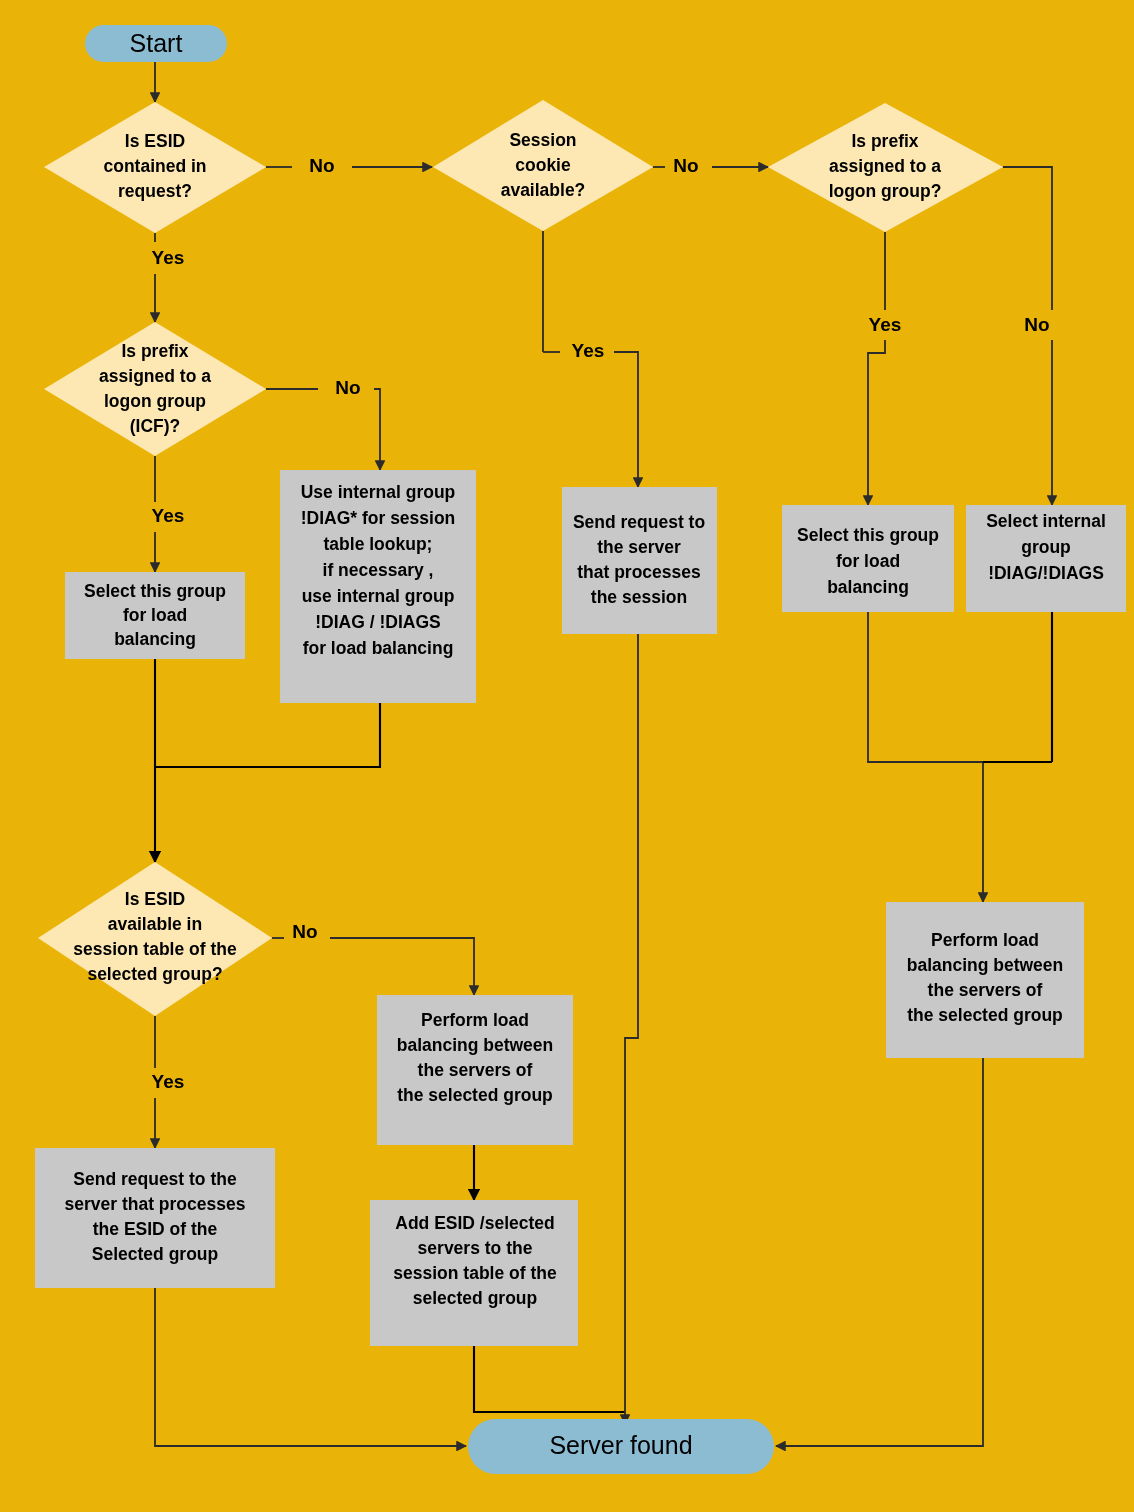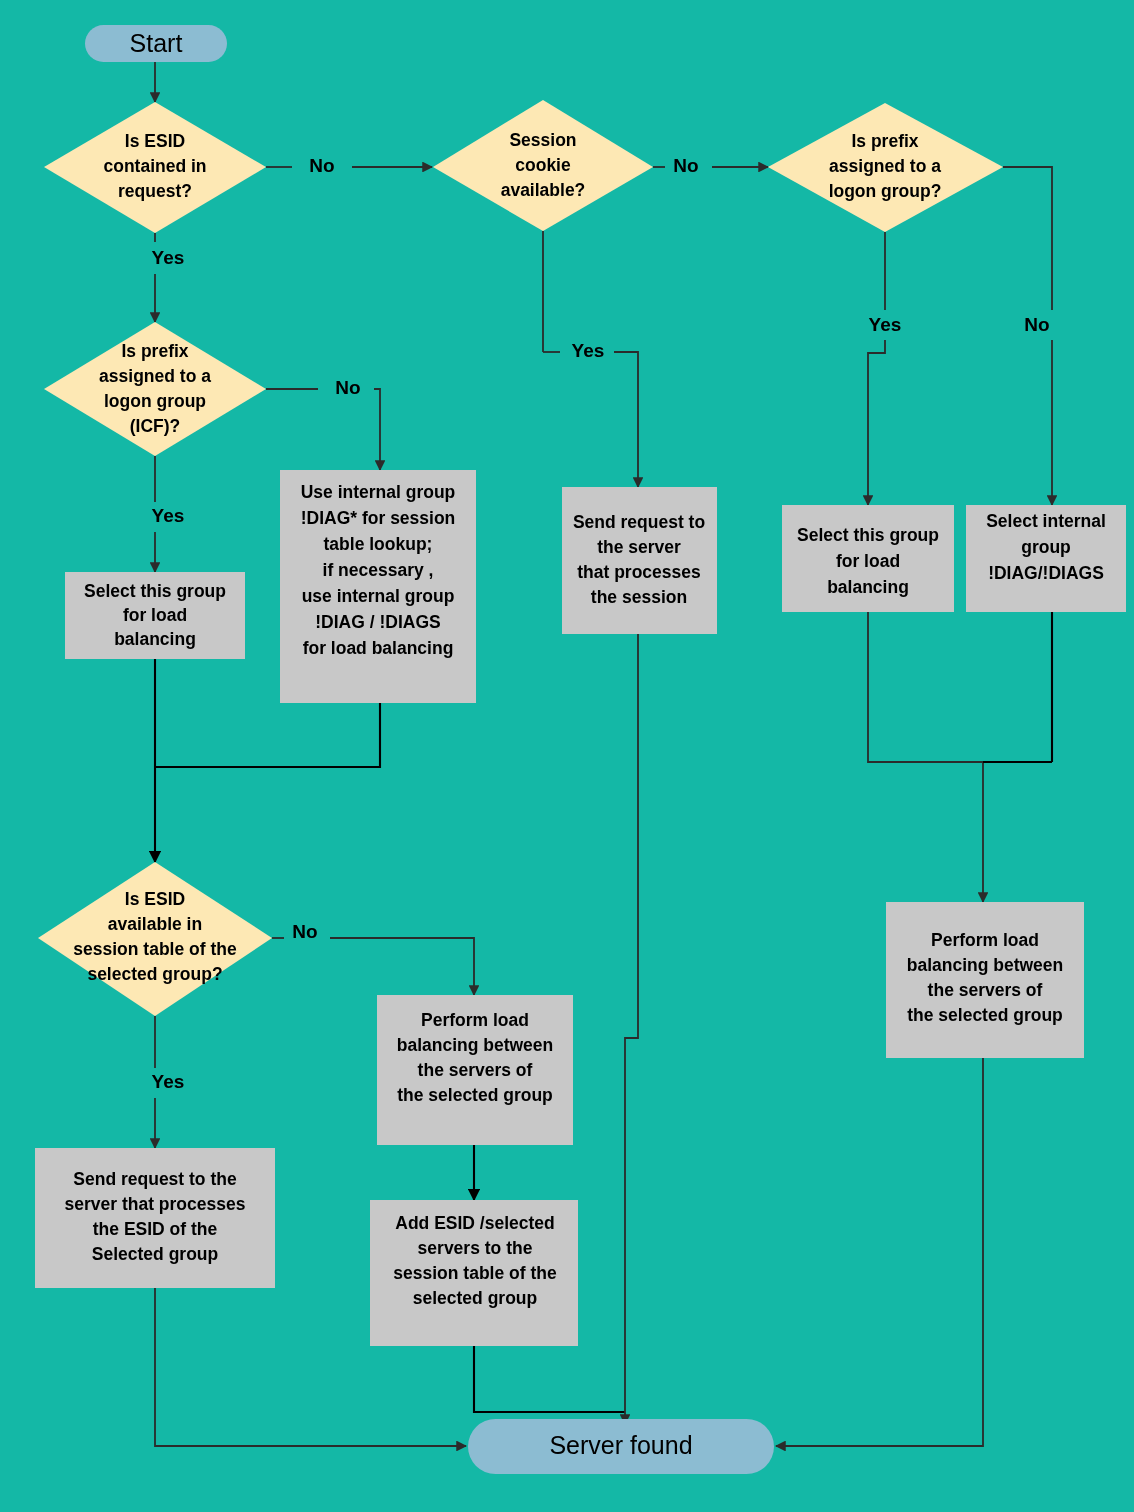--- a/index.html
+++ b/index.html
@@ -4,21 +4,21 @@
 <style>
   html, body {
     margin: 0;
     padding: 0;
     background: #ffffff;
   }
   #canvas-wrap {
     position: relative;
     width: 1134px;
     height: 1512px;
-    background: #14b8a6;
+    background: #eab308;
     font-family: "Liberation Sans", sans-serif;
     overflow: hidden;
   }
   svg#flow {
     position: absolute;
     top: 0; left: 0;
     width: 1134px;
     height: 1512px;
   }
   .shape-text {

